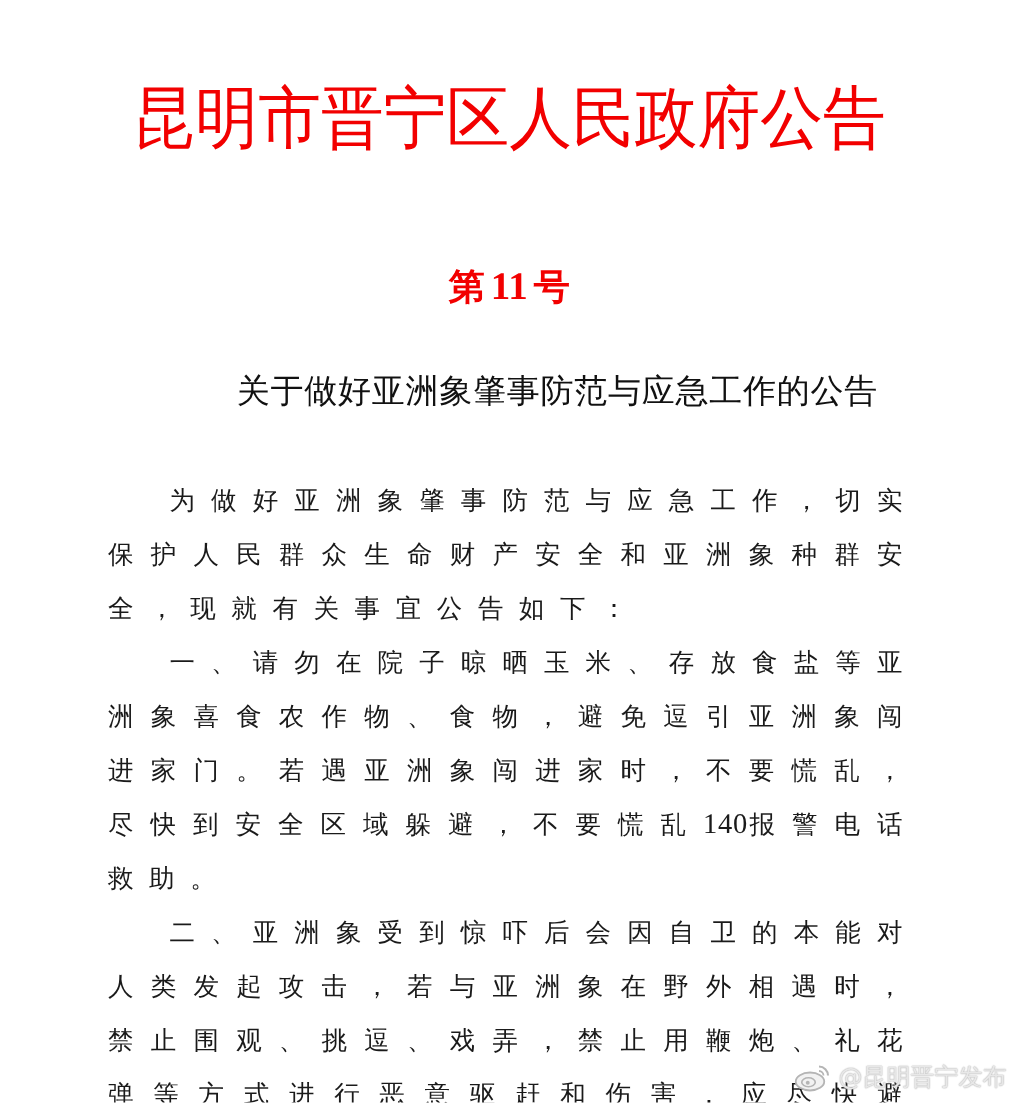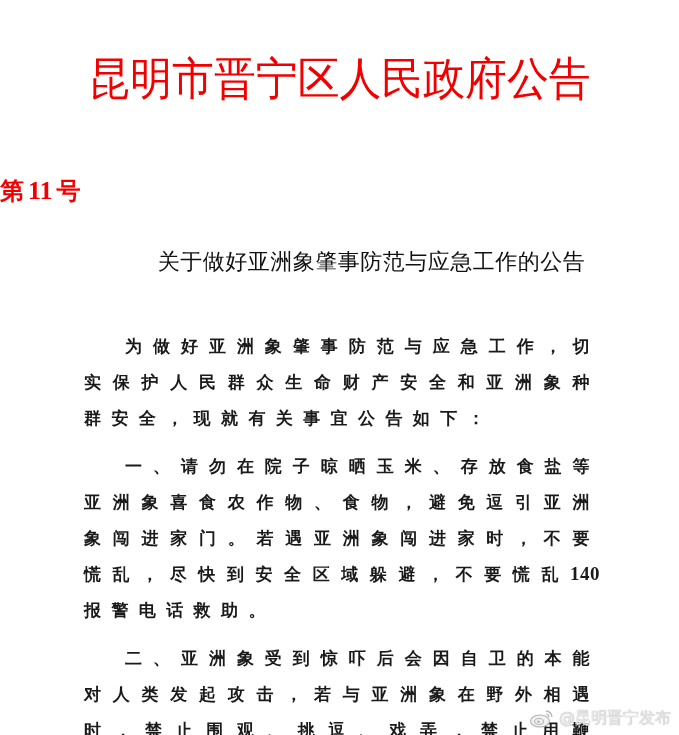--- a/index.html
+++ b/index.html
@@ -27,20 +27,21 @@
     letter-spacing: 0px;
     font-weight: normal;
     transform: scaleX(0.93);
     transform-origin: center;
   }
   .doc-number {
     position: absolute;
     left: 0;
     top: 174px;
     width: 679px;
+    text-align: center;
     color: #f20000;
     font-size: 24px;
     line-height: 34px;
     font-weight: bold;
     font-family: "DejaVu Sans", "Liberation Sans", sans-serif;
   }
   .doc-number .num {
     font-family: "Liberation Serif", "DejaVu Serif", serif;
     font-weight: bold;
     font-size: 26px;
@@ -64,24 +65,23 @@
     left: 72px;
     top: 316px;
     width: 540px;
     color: #1a1a1a;
     font-family: "DejaVu Sans", "Liberation Sans", sans-serif;
     font-size: 17px;
     letter-spacing: 10.4px;
     line-height: 36px;
   }
   .doc-body p {
-    margin: 12px;
+    margin: 0;
     text-indent: 41px;
     text-align: justify;
-    font-weight: bold;
   }
   .doc-body .num-inline {
     font-family: "Liberation Serif", "DejaVu Serif", serif;
     font-size: 19px;
     letter-spacing: 0.5px;
   }
   .watermark {
     position: absolute;
     right: 8px;
     bottom: 7px;

